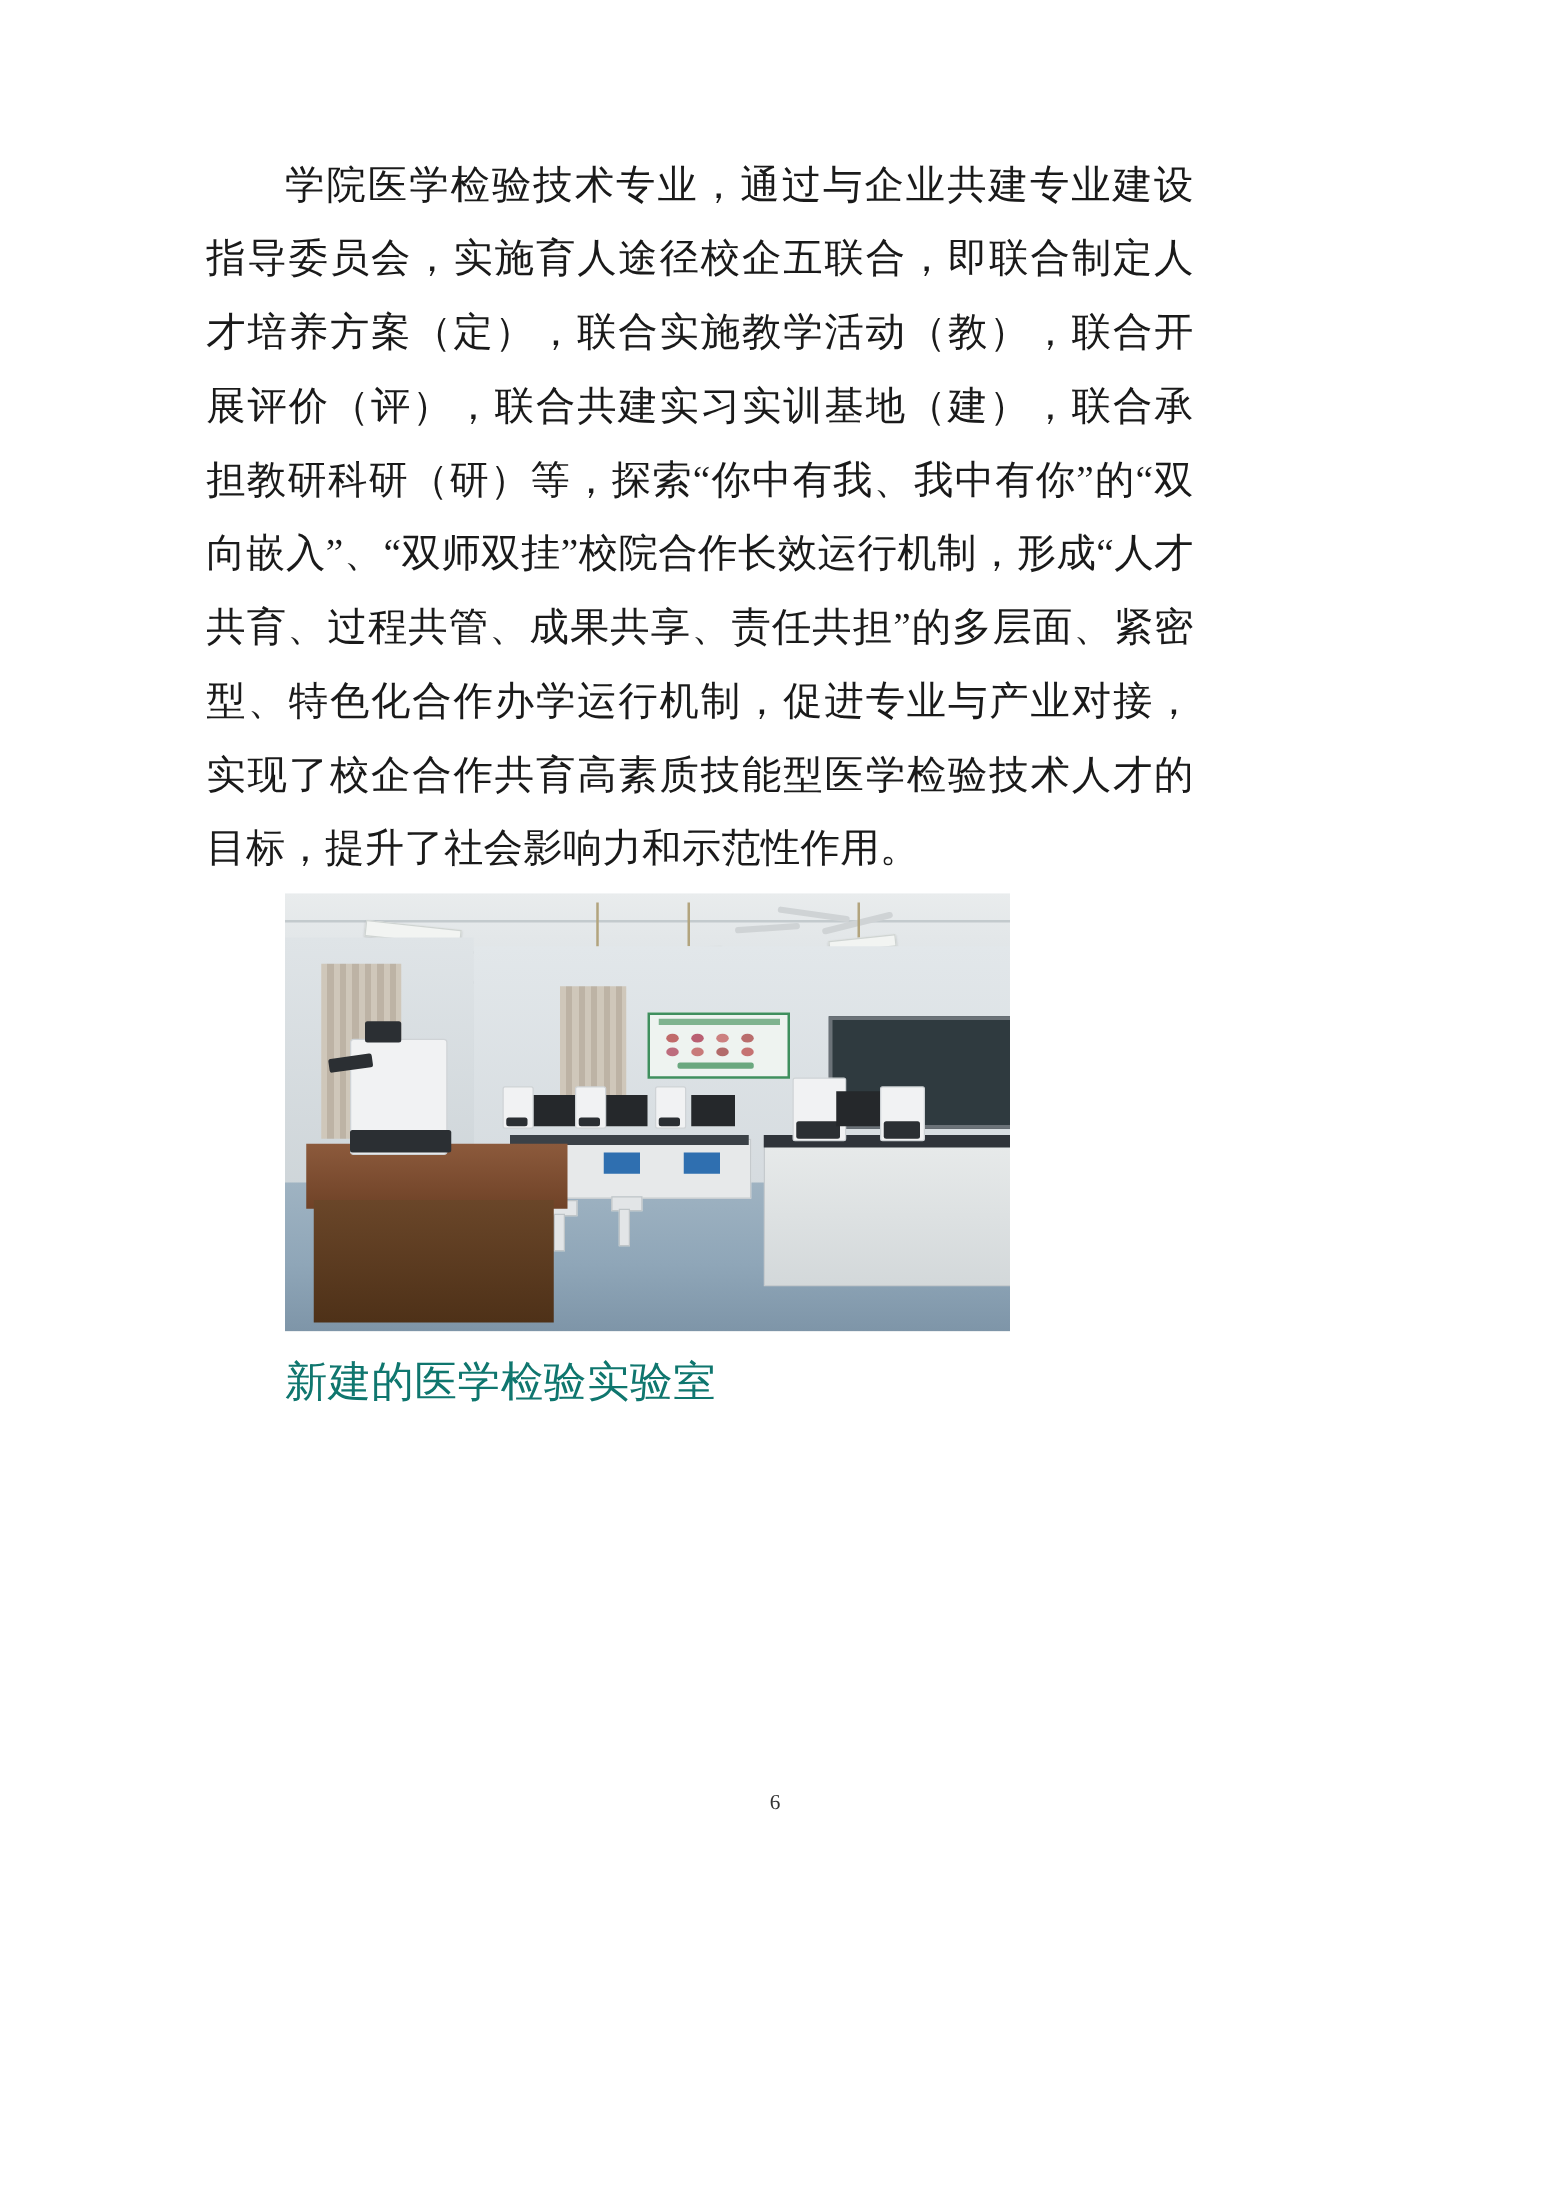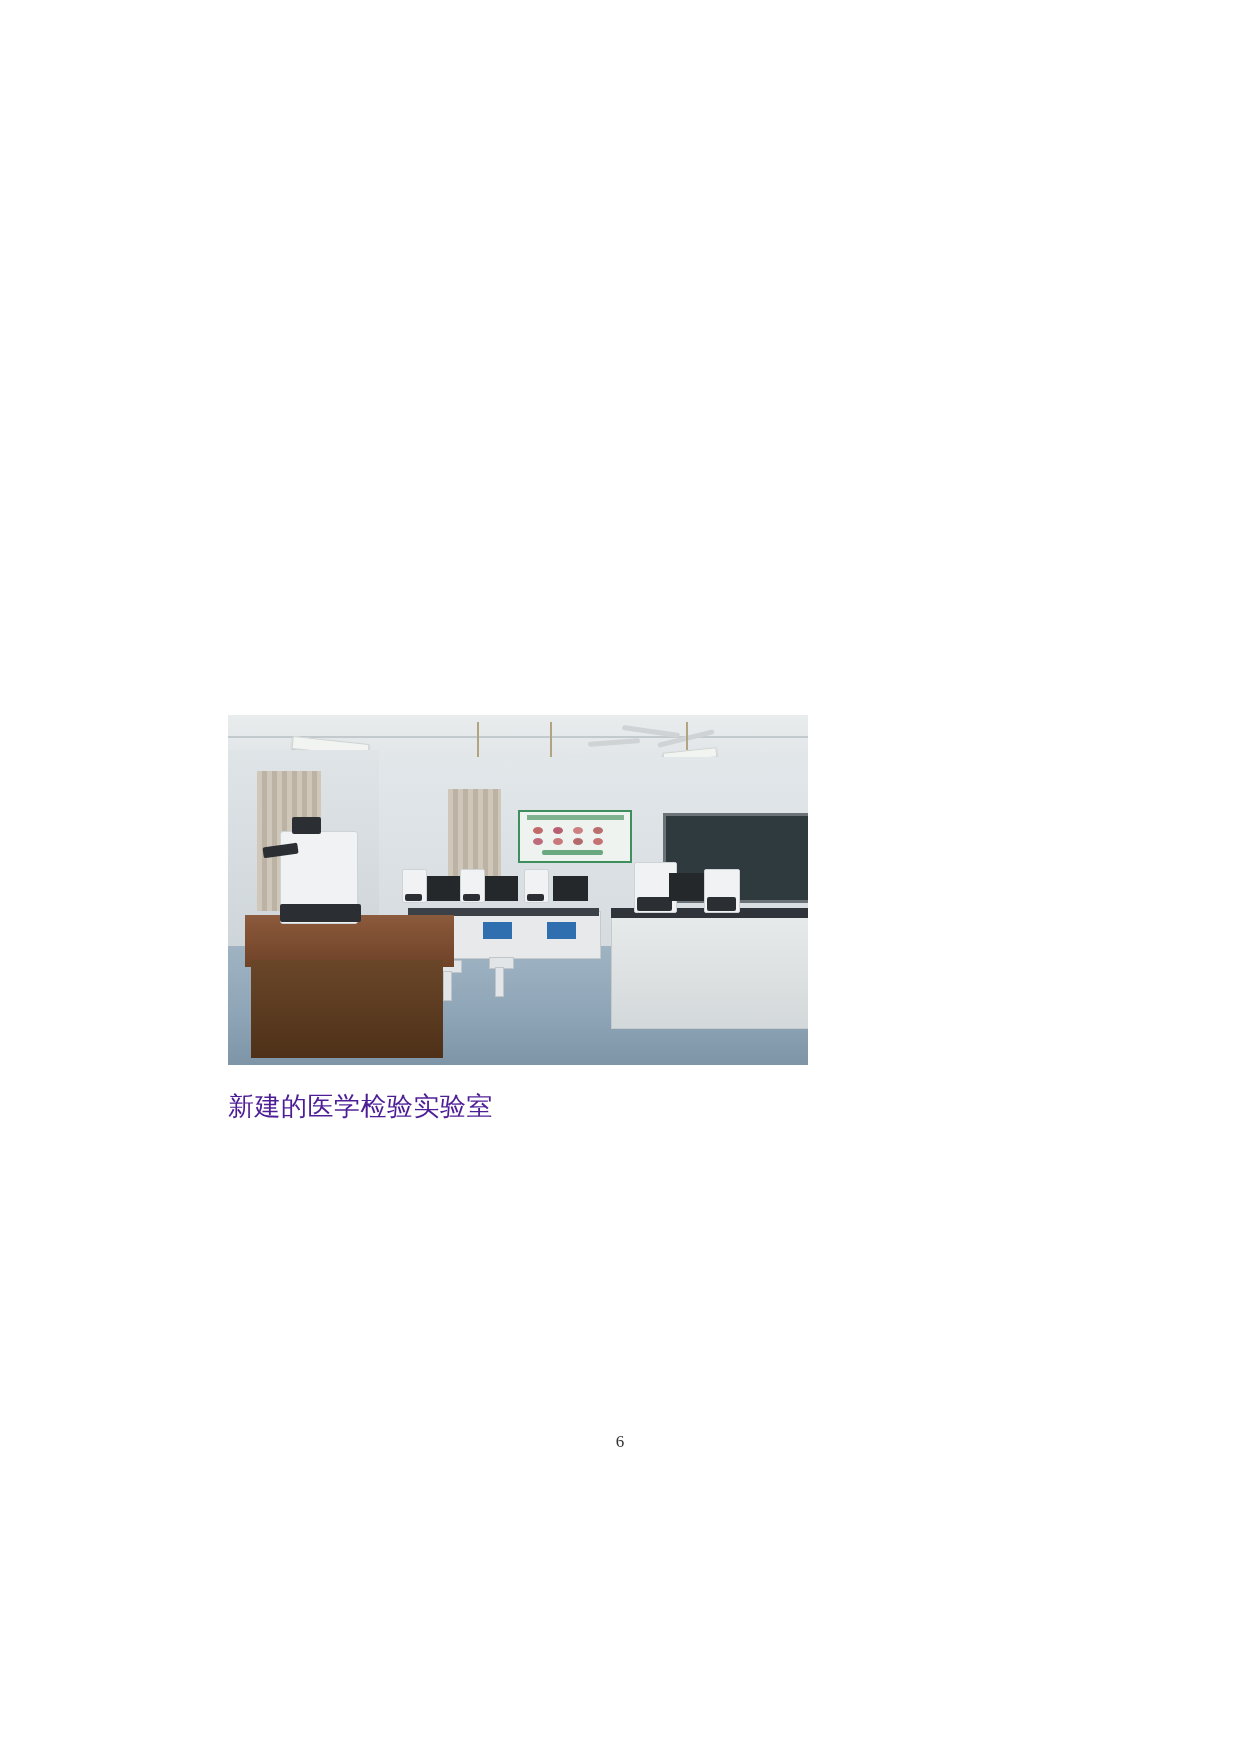--- a/index.html
+++ b/index.html
@@ -52,23 +52,23 @@
     width: 580px;
     height: 350px;
     display: block;
     background: #cfd6dc;
     position: relative;
     overflow: hidden;
   }
 
   .figure-caption {
     margin-top: 22px;
-    font-size: 26px;
+    font-size: 34px;
     line-height: 40px;
-    color: #4c1d95;
+    color: #0f766e;
     letter-spacing: 0.5px;
   }
 
   .page-number {
     position: absolute;
     left: 0;
     right: 0;
     top: 1432px;
     text-align: center;
     font-size: 17px;
@@ -155,20 +155,23 @@
   }
   .monitor {
     position: absolute; background: #25282b;
   }
 </style>
 </head>
 <body>
 
 <div class="page">
 
+  <div class="content">
+    <p class="body-paragraph">学院医学检验技术专业，通过与企业共建专业建设指导委员会，实施育人途径校企五联合，即联合制定人才培养方案（定），联合实施教学活动（教），联合开展评价（评），联合共建实习实训基地（建），联合承担教研科研（研）等，探索“你中有我、我中有你”的“双向嵌入”、“双师双挂”校院合作长效运行机制，形成“人才共育、过程共管、成果共享、责任共担”的多层面、紧密型、特色化合作办学运行机制，促进专业与产业对接，实现了校企合作共育高素质技能型医学检验技术人才的目标，提升了社会影响力和示范性作用。</p>
+  </div>
 
   <figure class="figure-block" style="margin:0;">
     <div class="figure-image" aria-label="新建的医学检验实验室照片：实验室内摆放多台显微镜、实验台与电脑显示器">
       <div class="photo">
 
         <div class="ceiling"></div>
         <div class="ceiling-line" style="top:6%;"></div>
         <div class="ceiling-line" style="top:13%;"></div>
         <div class="ceiling-line" style="top:20%;"></div>
 

